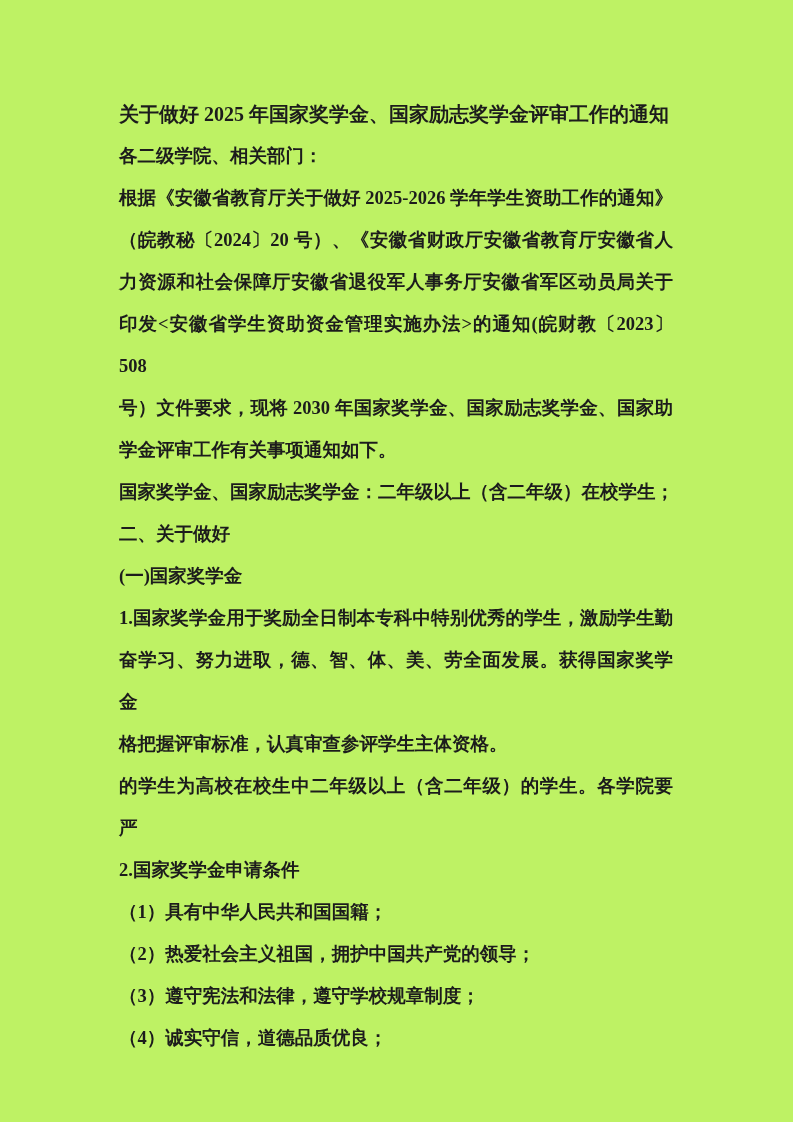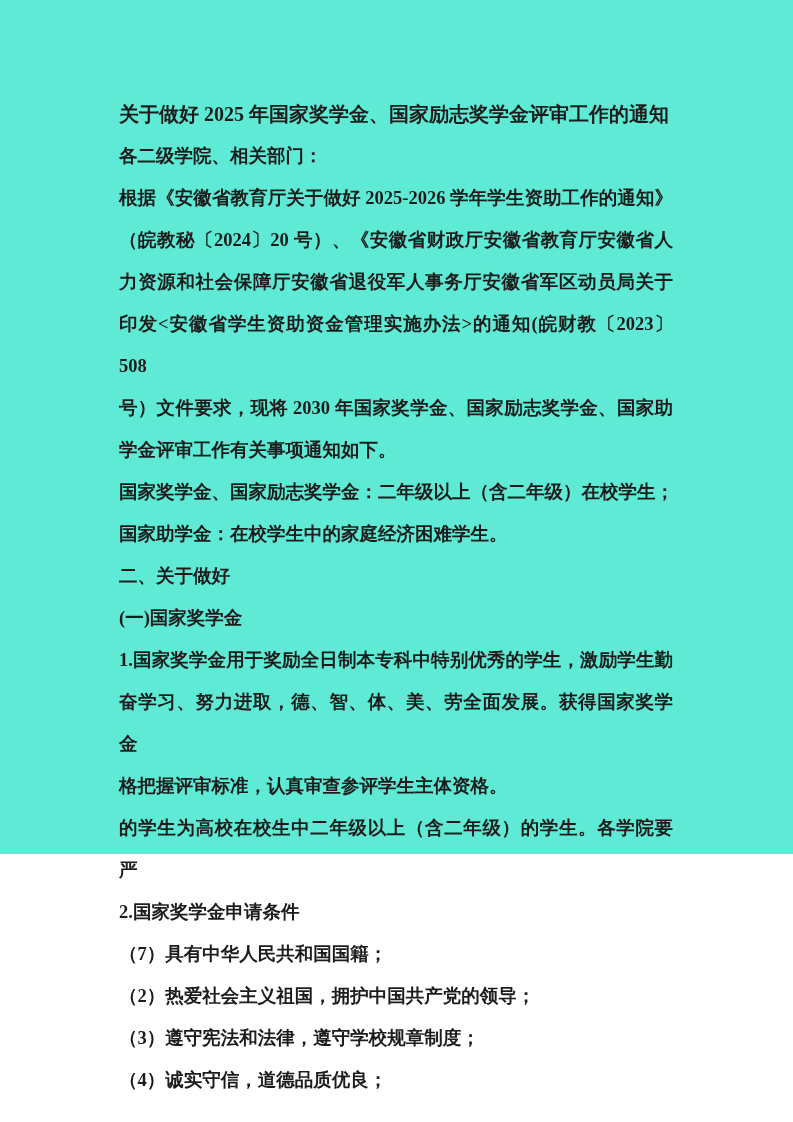--- a/index.html
+++ b/index.html
@@ -11,22 +11,22 @@
     width: 793px;
     height: 1122px;
     position: relative;
     overflow: hidden;
     font-family: "Liberation Serif", "DejaVu Serif", serif;
     color: #1c1c1c;
   }
   .page {
     position: absolute;
     left: 0; top: 0;
-    width: 793px; height: 854px;
-    background: #5eead4;
+    width: 793px; height: 1122px;
+    background: #bef264;
   }
   .content {
     position: absolute;
     left: 119px;
     top: 93px;
     width: 554px;
   }
   .line {
     margin: 0;
     padding: 0;
@@ -65,32 +65,31 @@
 
     <p class="line j">根据《安徽省教育厅关于做好 2025-2026 学年学生资助工作的通知》</p>
     <p class="line j">（皖教秘〔2024〕20 号）、《安徽省财政厅安徽省教育厅安徽省人</p>
     <p class="line j">力资源和社会保障厅安徽省退役军人事务厅安徽省军区动员局关于</p>
     <p class="line j">印发&lt;安徽省学生资助资金管理实施办法&gt;的通知(皖财教〔2023〕508</p>
     <p class="line j">号）文件要求，现将 2030 年国家奖学金、国家励志奖学金、国家助</p>
     <p class="line l">学金评审工作有关事项通知如下。</p>
 
 
     <p class="line l">国家奖学金、国家励志奖学金：二年级以上（含二年级）在校学生；</p>
-    <p class="line l">国家助学金：在校学生中的家庭经济困难学生。</p>
 
     <p class="line h">二、关于做好</p>
 
     <p class="line l">(一)国家奖学金</p>
 
     <p class="line j">1.国家奖学金用于奖励全日制本专科中特别优秀的学生，激励学生勤</p>
     <p class="line j">奋学习、努力进取，德、智、体、美、劳全面发展。获得国家奖学金</p>
     <p class="line l">格把握评审标准，认真审查参评学生主体资格。</p>
     <p class="line j">的学生为高校在校生中二年级以上（含二年级）的学生。各学院要严</p>
 
     <p class="line l">2.国家奖学金申请条件</p>
 
-    <p class="line l">（7）具有中华人民共和国国籍；</p>
+    <p class="line l">（1）具有中华人民共和国国籍；</p>
     <p class="line l">（2）热爱社会主义祖国，拥护中国共产党的领导；</p>
     <p class="line l">（3）遵守宪法和法律，遵守学校规章制度；</p>
     <p class="line l">（4）诚实守信，道德品质优良；</p>
 
   </div>
 </div>
 
 </body></html>

